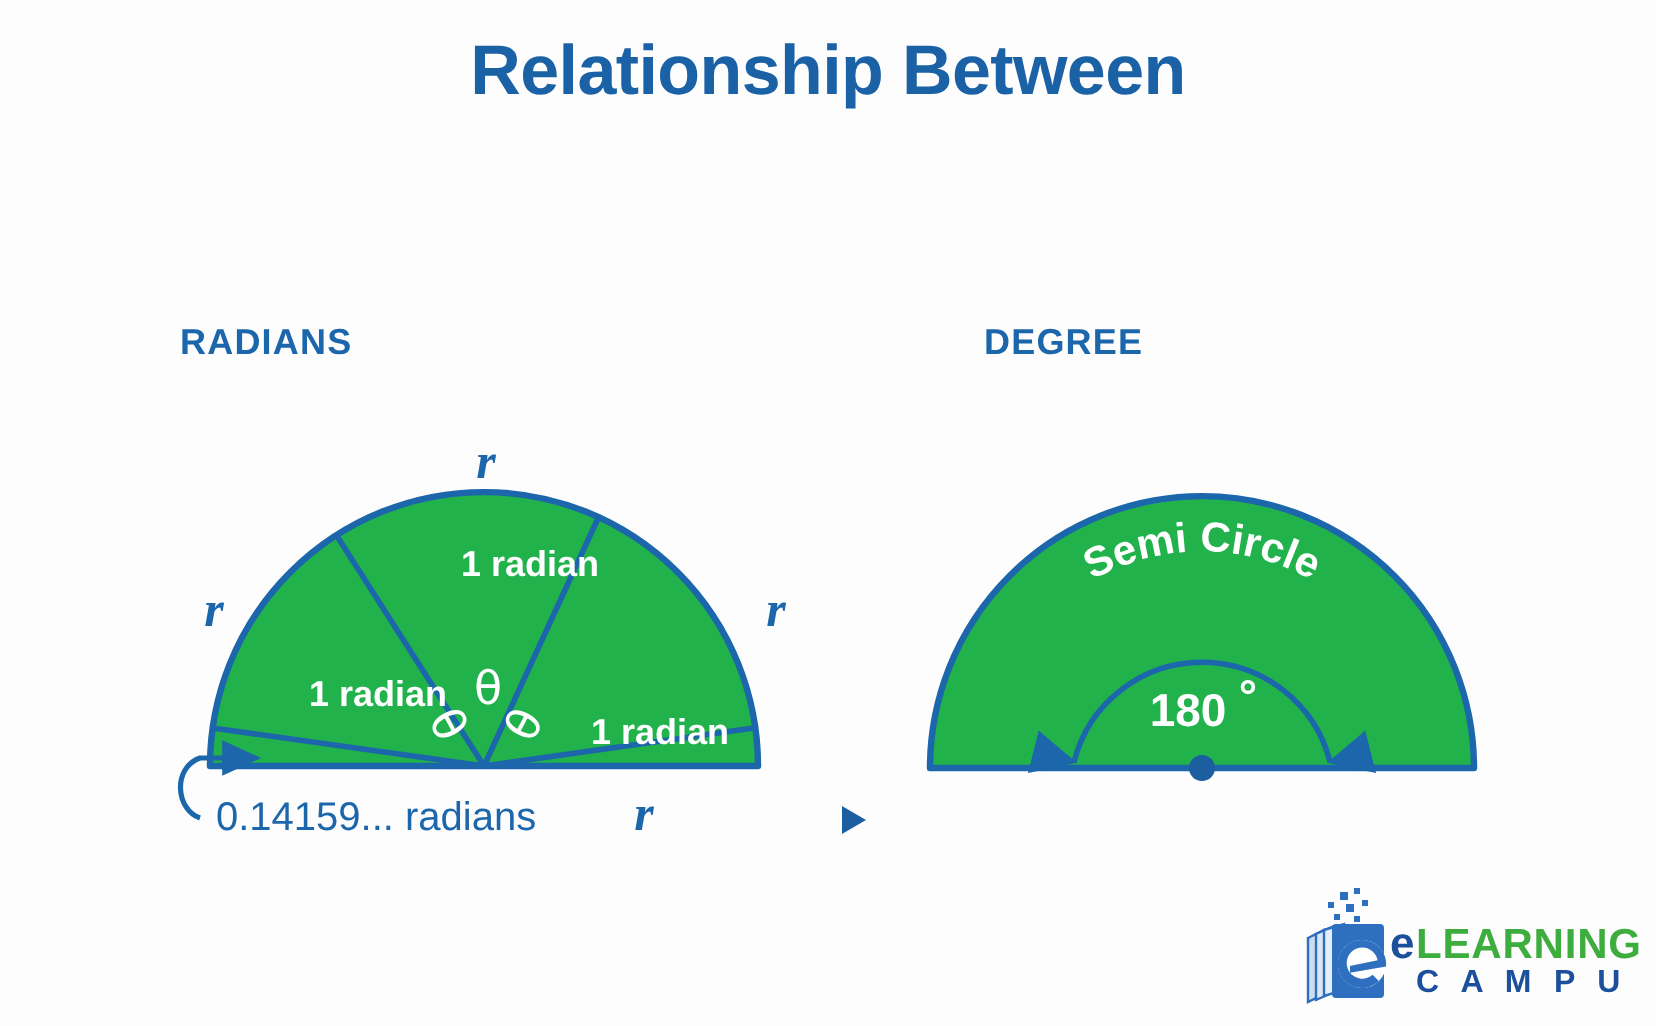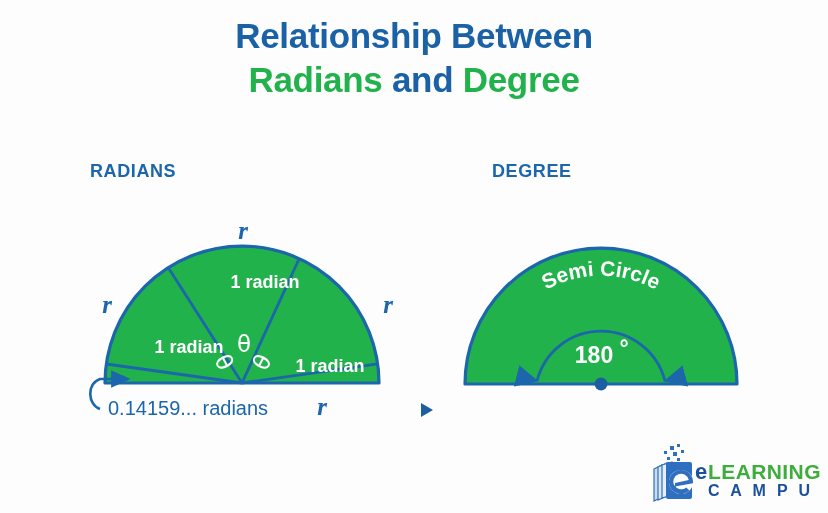--- a/index.html
+++ b/index.html
@@ -106,21 +106,20 @@
   }
   .logo-svg { width: 172px; height: 60px; display: block; }
 </style>
 </head>
 <body>
 
 <div id="stage">
 
   <div class="title-block">
     <div class="title-line t-blue">Relationship Between</div>
-    <div class="title-line"><span class="t-green">Radians</span><span class="t-blue"> and </span><span class="t-green">Degree</span></div>
   </div>
 
   <div class="section-label" id="label-radians">RADIANS</div>
   <div class="section-label" id="label-degree">DEGREE</div>
 
   <svg class="diagram-svg" viewBox="0 0 828 513">
     <defs>
       <marker id="arrowDown" markerWidth="9" markerHeight="9" refX="4.5" refY="7.5" orient="auto" markerUnits="strokeWidth">
         <path d="M0.6,0 L4.5,8 L8.4,0 Z" fill="#1c66ab"></path>
       </marker>

